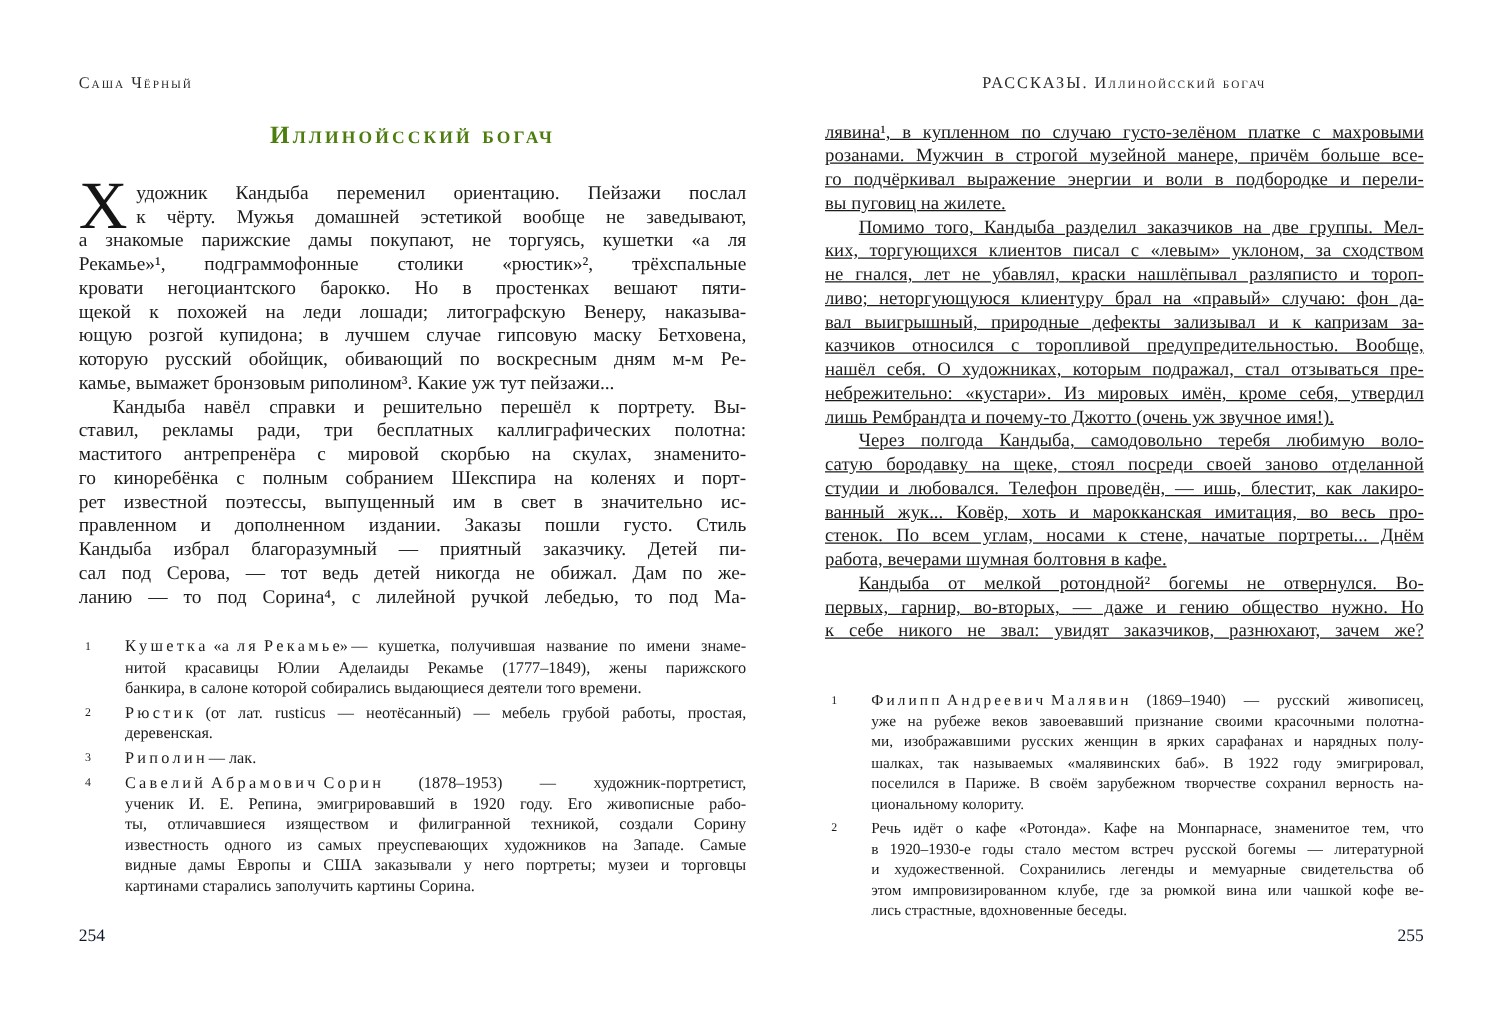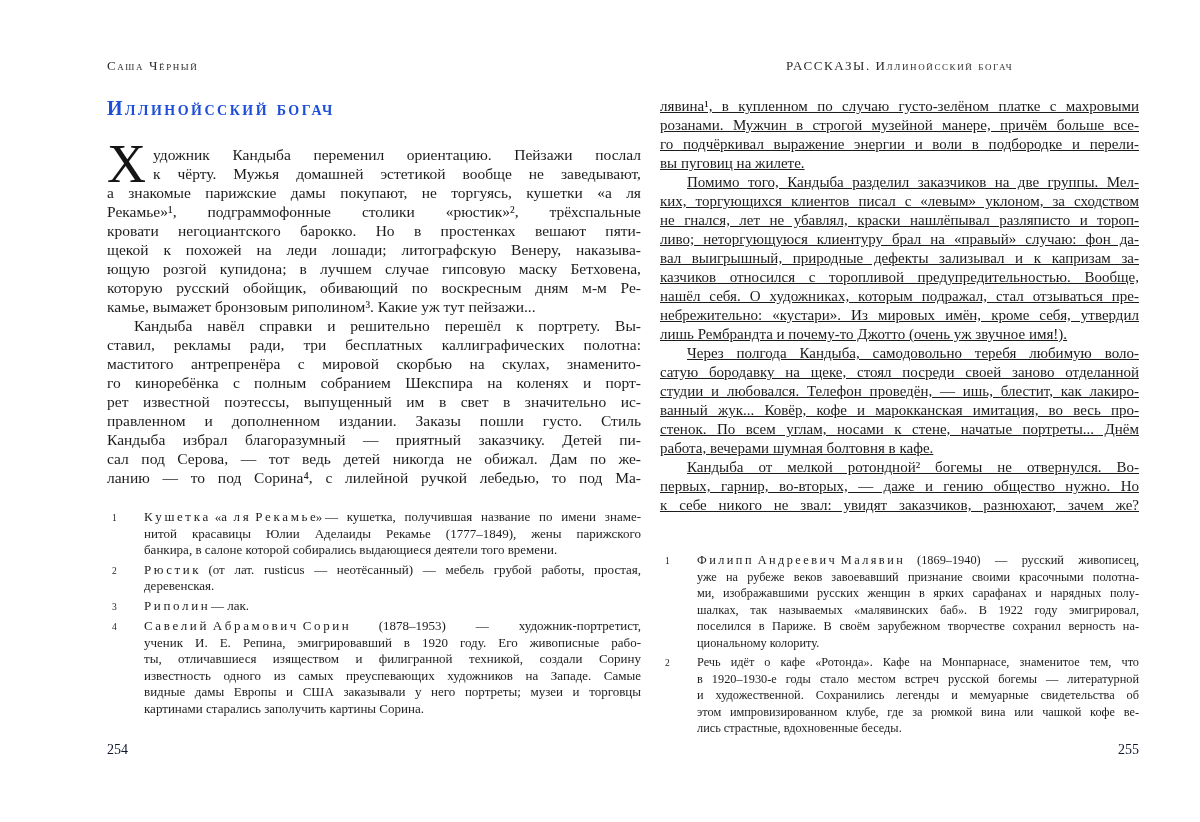--- a/index.html
+++ b/index.html
@@ -5,40 +5,40 @@
   html, body { margin: 0; padding: 0; }
   body {
     width: 1200px; height: 822px;
     background: #ffffff;
     position: relative;
     overflow: hidden;
     font-family: "Liberation Serif", "DejaVu Serif", serif;
     color: #1c1c1c;
   }
   .page { position: absolute; top: 58px; }
-  .page.left  { left: 63px;  width: 534px; margin-left: 44px; }
+  .page.left  { left: 63px;  width: 534px; }
   .page.right { left: 660px; width: 479px; }
 
   .running-head {
     font-variant: small-caps;
     font-size: 13px;
     letter-spacing: 1.6px;
     color: #2b2b2b;
     height: 16px;
   }
   .page.right .running-head { text-align: center; }
 
   .story-title {
-    text-align: left;
+    text-align: center;
     font-weight: bold;
     font-variant: small-caps;
     font-size: 20px;
     letter-spacing: 2.5px;
     margin-top: 23px;
-    color: #1d4ed8;
+    color: #4d7c0f;
   }
 
   .body-text { margin-top: 25px; font-size: 15.5px; line-height: 19px; }
   .page.right .body-text { margin-top: 23px; font-size: 15px; text-decoration: underline; }
 
   .para { margin: 0; }
   .bodyline { text-align: justify; text-align-last: justify; }
   .bodyline.lastline { text-align-last: left; }
   .bodyline.firstline-indent { padding-left: 27px; }
 
@@ -159,21 +159,21 @@
         <div class="bodyline">вал выигрышный, природные дефекты зализывал и к капризам за-</div>
         <div class="bodyline">казчиков относился с торопливой предупредительностью. Вообще,</div>
         <div class="bodyline">нашёл себя. О художниках, которым подражал, стал отзываться пре-</div>
         <div class="bodyline">небрежительно: «кустари». Из мировых имён, кроме себя, утвердил</div>
         <div class="bodyline lastline">лишь Рембрандта и почему-то Джотто (очень уж звучное имя!).</div>
       </div>
       <div class="para">
         <div class="bodyline firstline-indent">Через полгода Кандыба, самодовольно теребя любимую воло-</div>
         <div class="bodyline">сатую бородавку на щеке, стоял посреди своей заново отделанной</div>
         <div class="bodyline">студии и любовался. Телефон проведён, — ишь, блестит, как лакиро-</div>
-        <div class="bodyline">ванный жук... Ковёр, кофе и марокканская имитация, во весь про-</div>
+        <div class="bodyline">ванный жук... Ковёр, хоть и марокканская имитация, во весь про-</div>
         <div class="bodyline">стенок. По всем углам, носами к стене, начатые портреты... Днём</div>
         <div class="bodyline lastline">работа, вечерами шумная болтовня в кафе.</div>
       </div>
       <div class="para">
         <div class="bodyline firstline-indent">Кандыба от мелкой ротондной² богемы не отвернулся. Во-</div>
         <div class="bodyline">первых, гарнир, во-вторых, — даже и гению общество нужно. Но</div>
         <div class="bodyline">к себе никого не звал: увидят заказчиков, разнюхают, зачем же?</div>
       </div>
     </div>
   <div class="footnotes">

